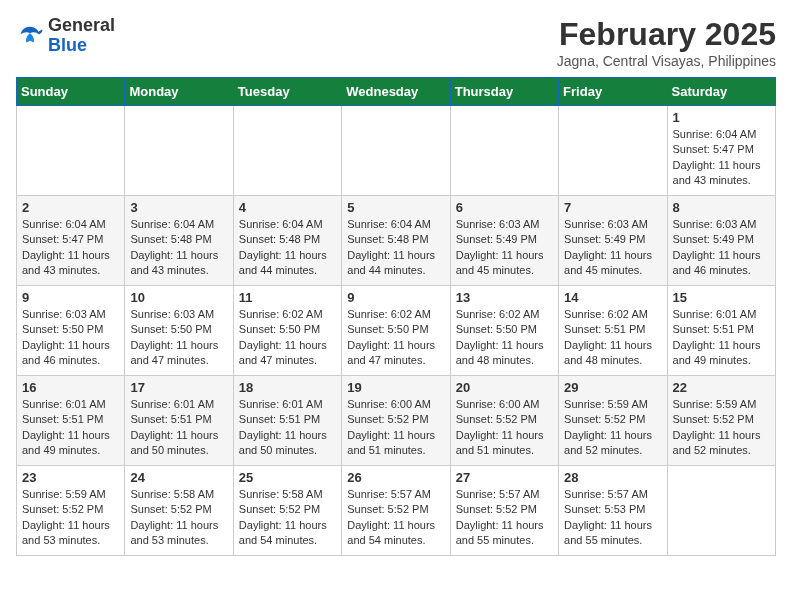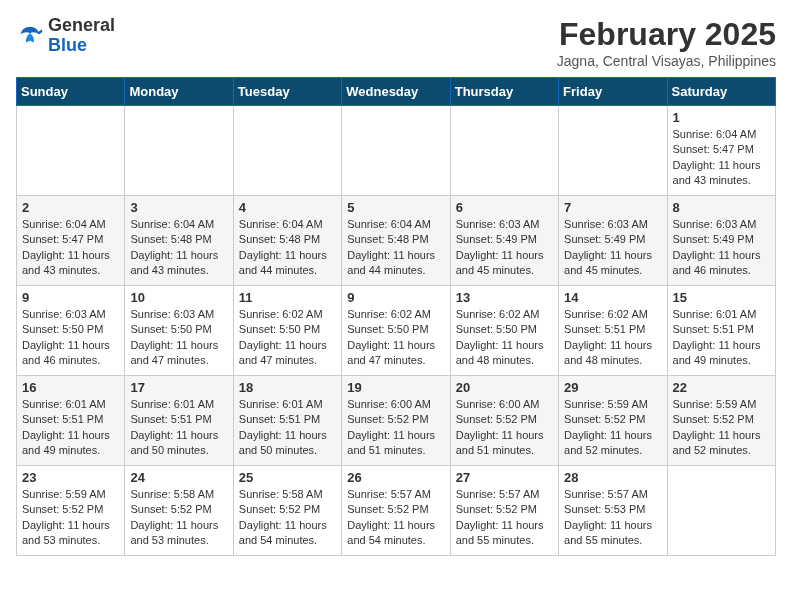--- a/index.html
+++ b/index.html
@@ -44,21 +44,21 @@
     .location-title {
       font-size: 14px;
       color: #555;
     }
     .calendar {
       width: 100%;
       border-collapse: collapse;
       border: 1px solid #ccc;
     }
     .calendar th {
-      background: #0c4a6e;
+      background: #15803d;
       color: #fff;
       padding: 6px 4px;
       font-size: 13px;
       font-weight: bold;
       text-align: left;
       border: 1px solid #1565c0;
     }
     .calendar td {
       width: 108px;
       height: 90px;

